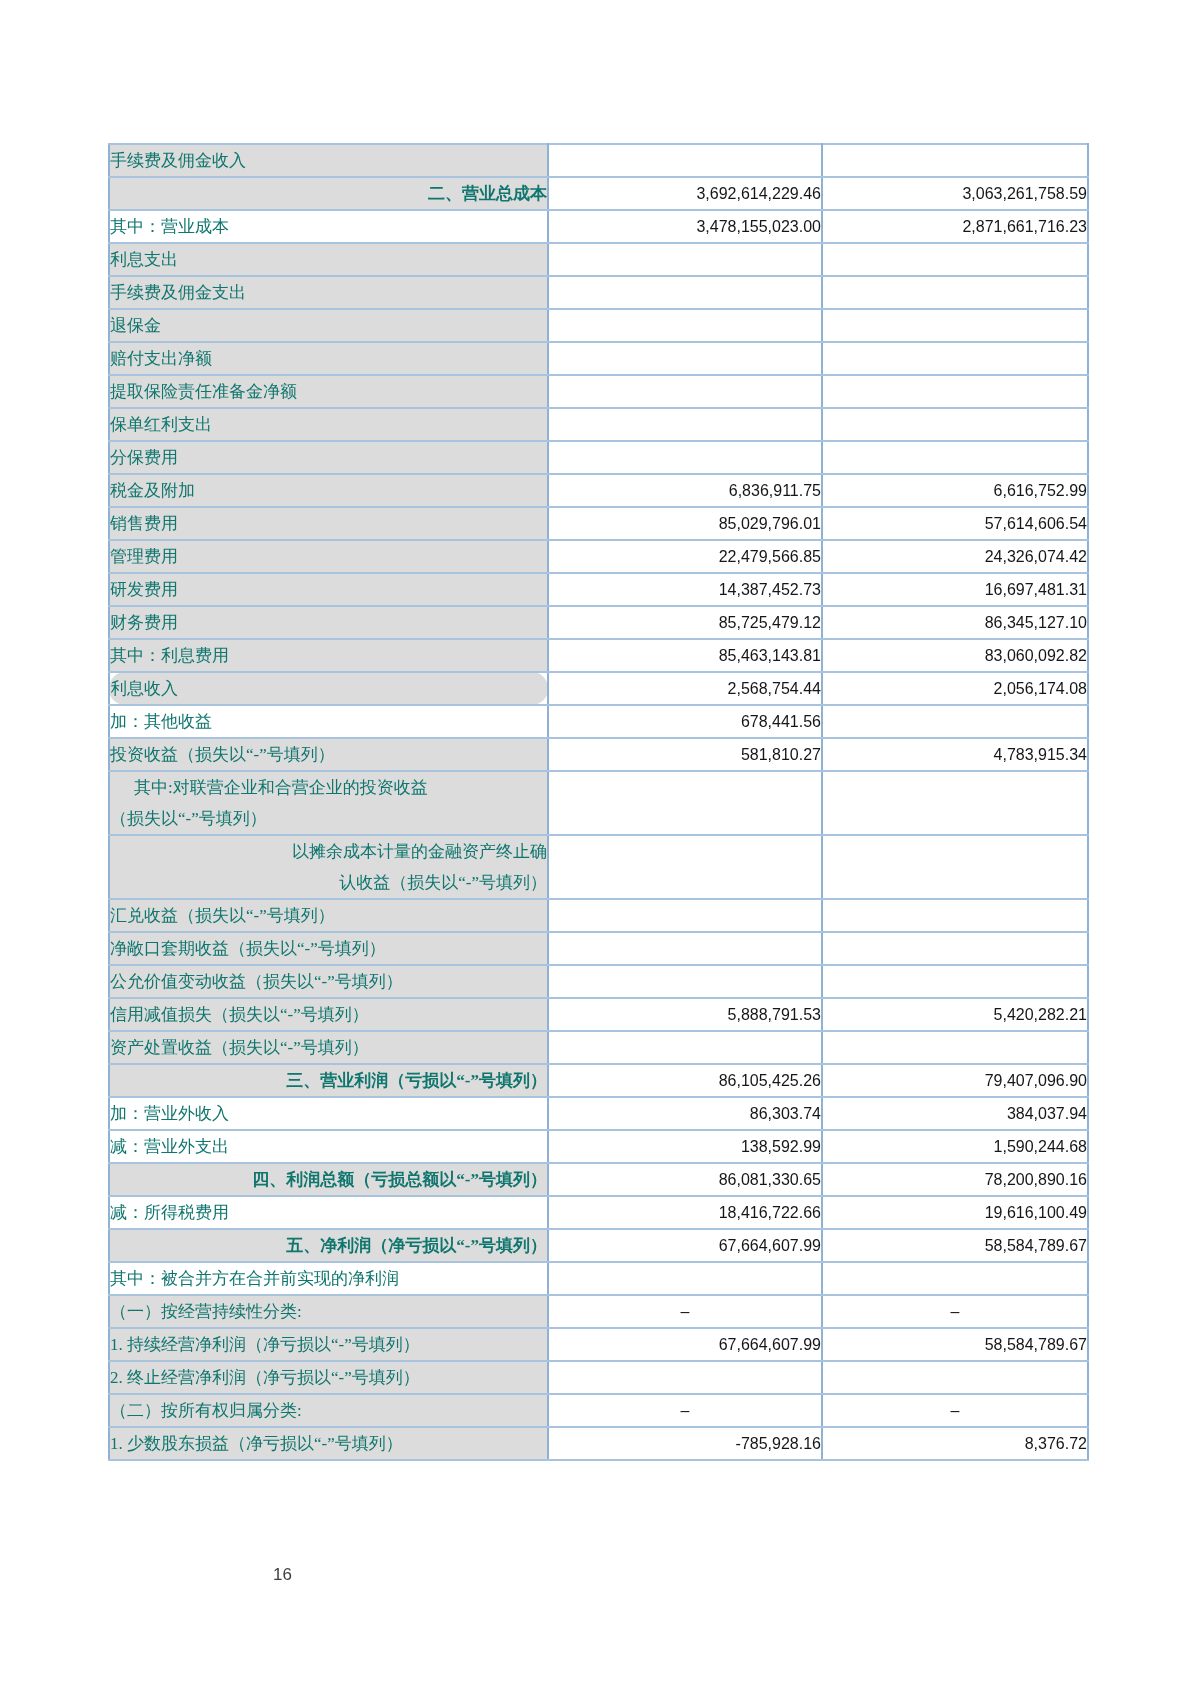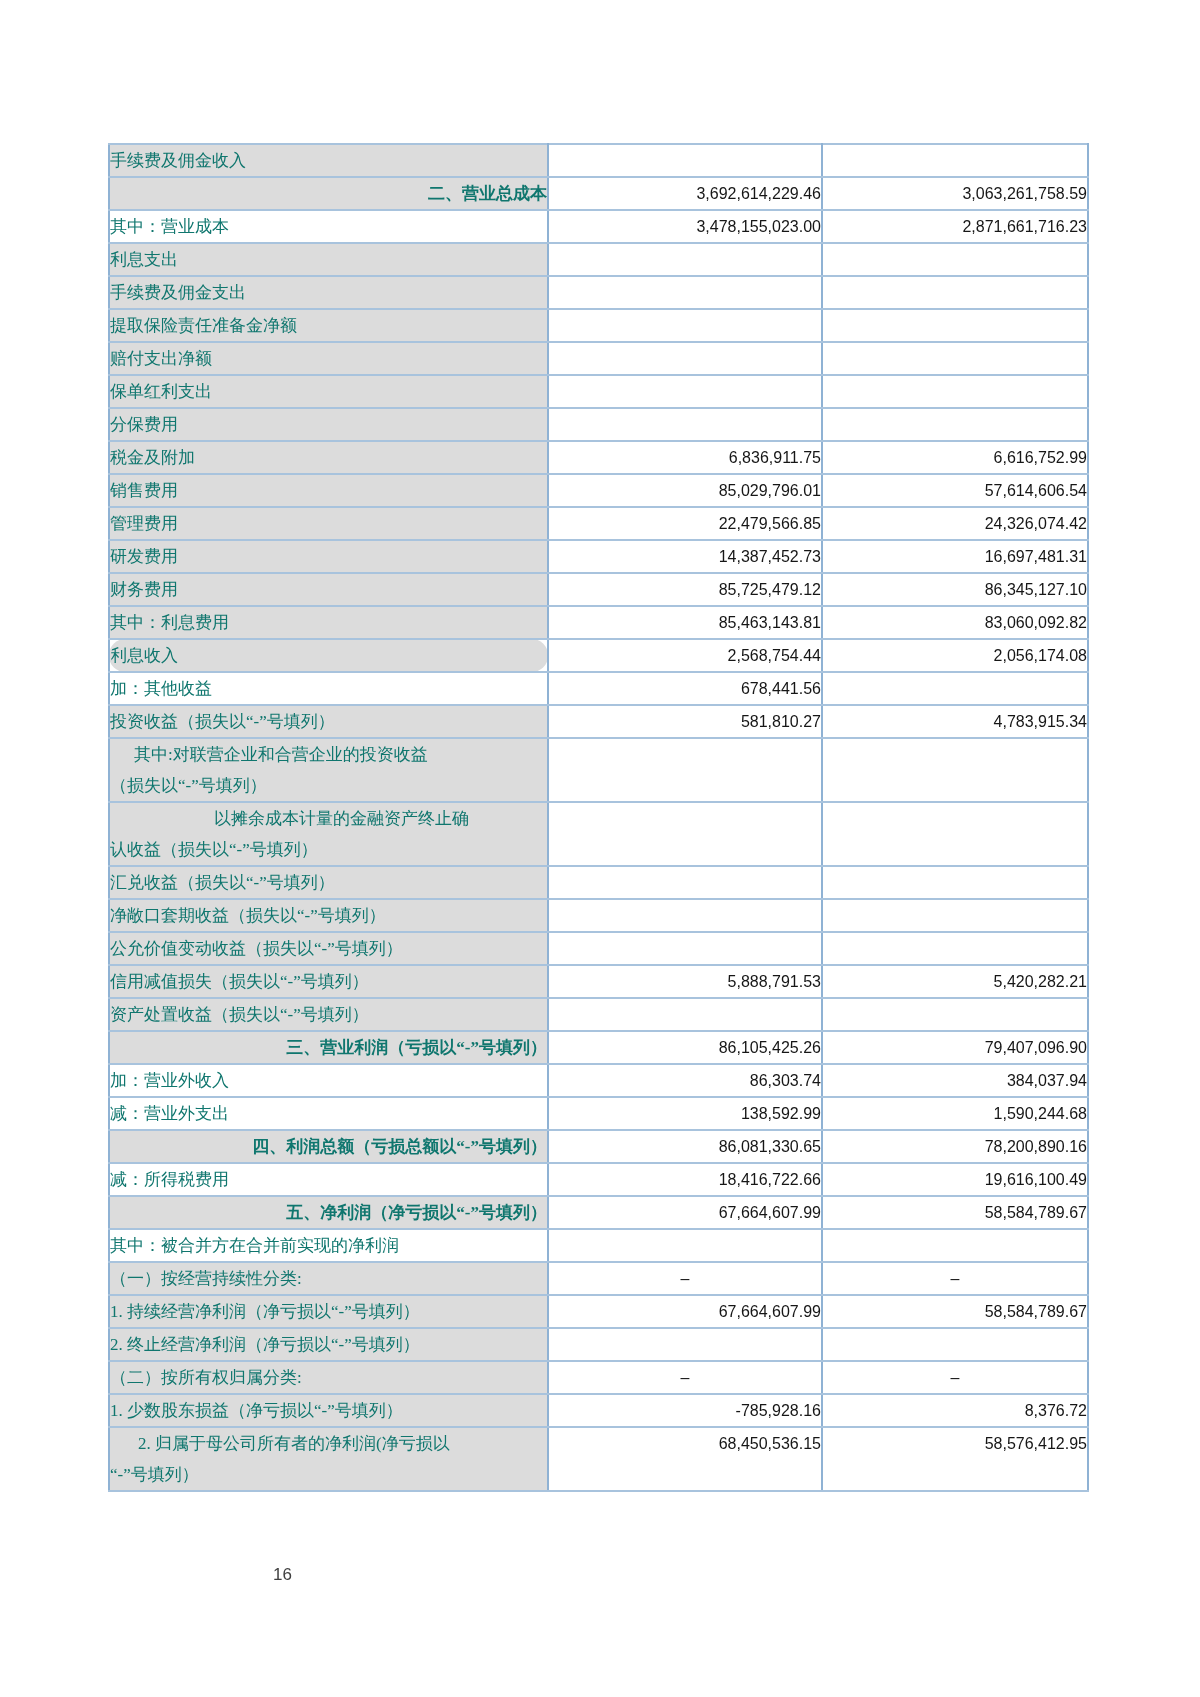--- a/index.html
+++ b/index.html
@@ -54,21 +54,21 @@
     text-align: center;
     padding-right: 0;
   }
   
   .i0 { padding-left: 7px; }
   .i1 { padding-left: 30px; }
   .i2 { padding-left: 44px; }
   .i4 { padding-left: 142px; border-radius: 16px; }
   
   .h20 { padding-left: 9px;  text-indent: 24px; }
-  .h21 { padding-left: 5px;  text-indent: 104px; }
+  .h21 { padding-left: 5px;  text-indent: 104px; text-align: right; }
   .h40 { padding-left: 5px;  text-indent: 28px; }
   .pageno {
     position: absolute;
     top: 1565px;
     left: 108px;
     width: 979px;
     box-sizing: border-box;
     padding-left: 165px;
     text-align: left;
     font-size: 17px;
@@ -107,26 +107,31 @@
           <td class="lab i2 shaded">利息支出</td>
           <td class="val"></td>
           <td class="val"></td>
         </tr>
         <tr>
           <td class="lab i2 shaded">手续费及佣金支出</td>
           <td class="val"></td>
           <td class="val"></td>
         </tr>
         <tr>
+          <td class="lab i2 shaded">退保金</td>
+          <td class="val"></td>
+          <td class="val"></td>
+        </tr>
+        <tr>
+          <td class="lab i2 shaded">赔付支出净额</td>
+          <td class="val"></td>
+          <td class="val"></td>
+        </tr>
+        <tr>
           <td class="lab i2 shaded">提取保险责任准备金净额</td>
-          <td class="val"></td>
-          <td class="val"></td>
-        </tr>
-        <tr>
-          <td class="lab i2 shaded">赔付支出净额</td>
           <td class="val"></td>
           <td class="val"></td>
         </tr>
         <tr>
           <td class="lab i2 shaded">保单红利支出</td>
           <td class="val"></td>
           <td class="val"></td>
         </tr>
         <tr>
           <td class="lab i2 shaded">分保费用</td>
@@ -268,24 +273,18 @@
         <tr>
           <td class="lab i0 shaded">（二）按所有权归属分类:</td>
           <td class="val dash">–</td>
           <td class="val dash">–</td>
         </tr>
         <tr>
           <td class="lab i1 shaded">1. 少数股东损益（净亏损以“-”号填列）</td>
           <td class="val">-785,928.16</td>
           <td class="val">8,376.72</td>
         </tr>
-        <tr>
-          <td class="lab h40 shaded">2. 归属于母公司所有者的净利润(净亏损以
-“-”号填列）</td>
-          <td class="val">68,450,536.15</td>
-          <td class="val">58,576,412.95</td>
-        </tr>
       </tbody>
   </table>
 
   <div class="pageno">16</div>
 
 </div>
 
 </body></html>

